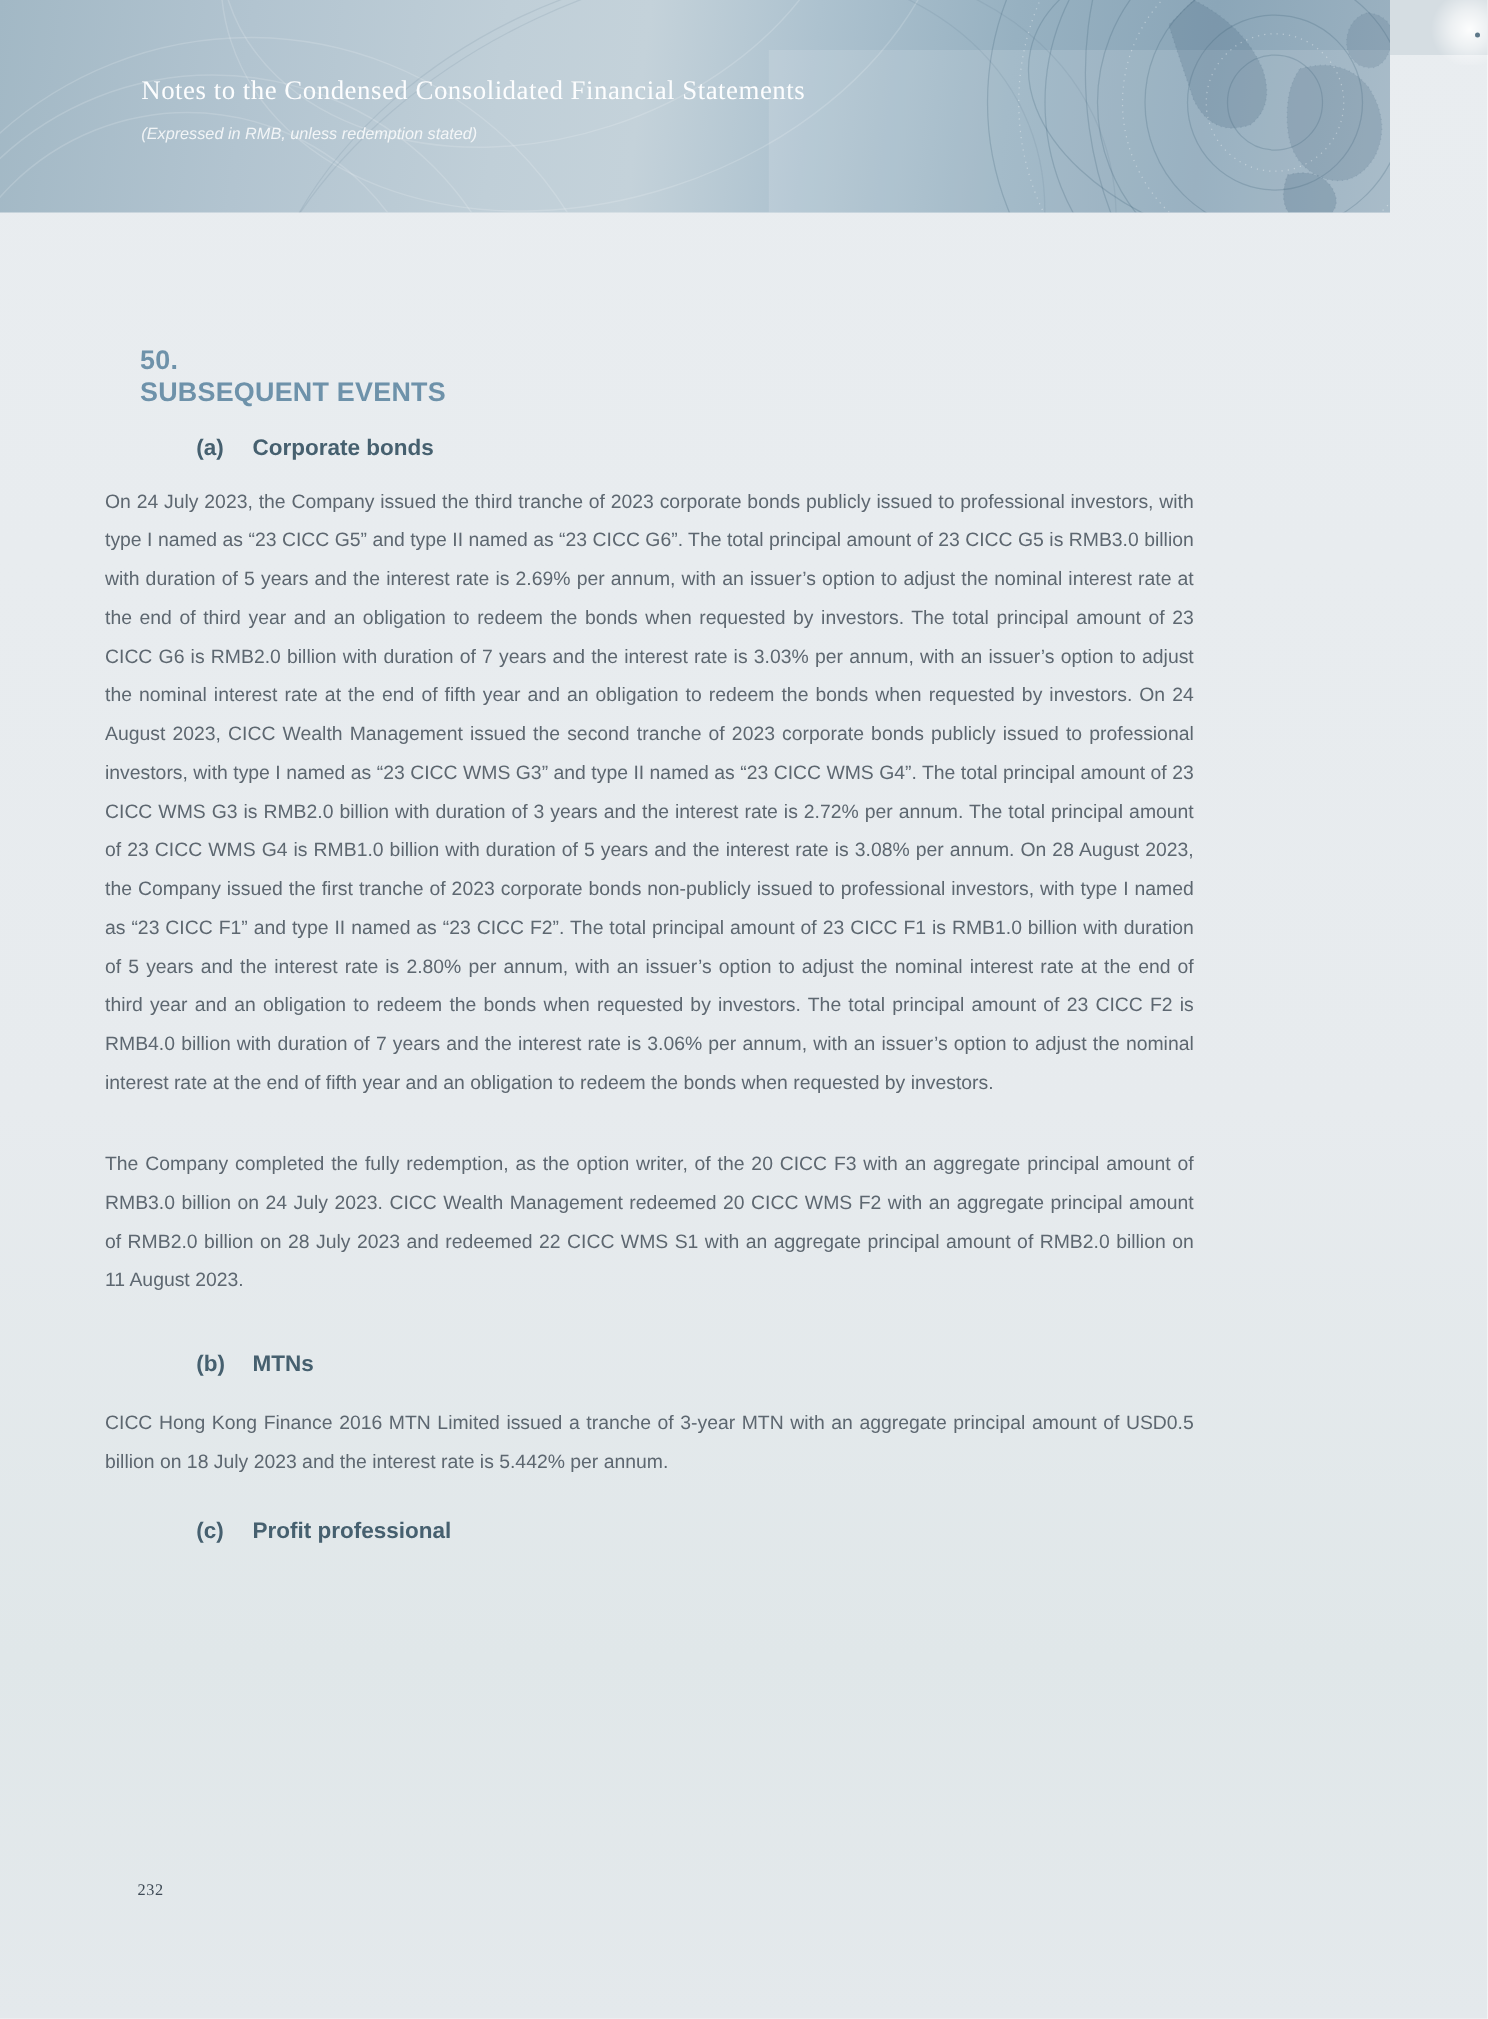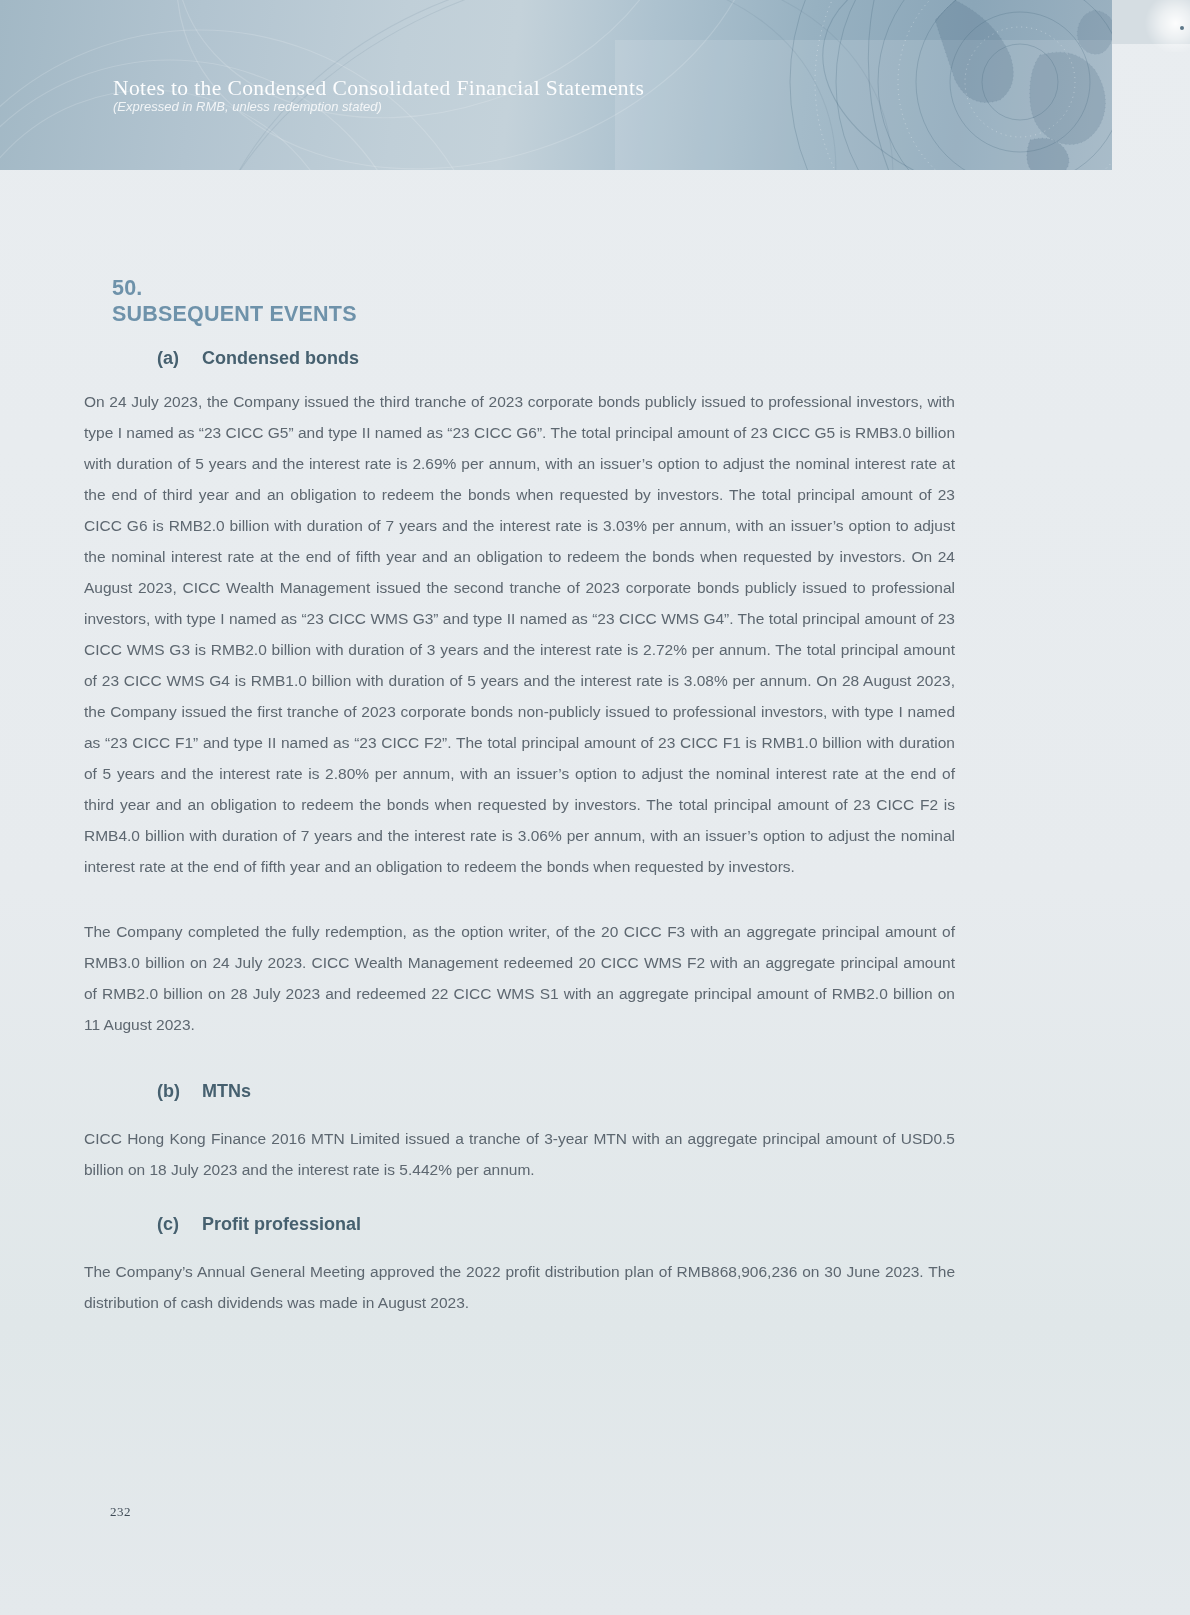--- a/index.html
+++ b/index.html
@@ -24,21 +24,20 @@
   .header-light-block {
     position: absolute; left: 615px; top: 40px; right: 0; bottom: 0;
     background: rgba(255,255,255,0.13);
   }
   .header svg { position: absolute; left: 0; top: 0; }
   .header-title {
     position: absolute; left: 113px; top: 60px;
     font-family: "Liberation Serif", serif;
     font-size: 21.5px; font-weight: 400; letter-spacing: 0.4px;
     color: #fcfdfe;
-    margin-top: 16px;
   }
   .header-subtitle {
     position: absolute; left: 113px; top: 99px;
     font-size: 13px; font-style: italic;
     color: rgba(255,255,255,0.82);
   }
   .header-corner-strip {
     position: absolute; left: 1112px; top: 0; width: 78px; height: 44px;
     background: #d5dde2;
   }
@@ -143,34 +142,33 @@
 
   <div class="content">
 
     <div class="h1-row">
       <span class="h1-num">50.</span>
       <span>SUBSEQUENT EVENTS</span>
     </div>
 
     <div class="sub-h mt-a-head">
       <span class="sub-label">(a)</span>
-      <span>Condensed bonds</span>
+      <span>Corporate bonds</span>
     </div>
     <p class="para mt-a-p1">On 24 July 2023, the Company issued the third tranche of 2023 corporate bonds publicly issued to professional investors, with type I named as “23 CICC G5” and type II named as “23 CICC G6”. The total principal amount of 23 CICC G5 is RMB3.0 billion with duration of 5 years and the interest rate is 2.69% per annum, with an issuer’s option to adjust the nominal interest rate at the end of third year and an obligation to redeem the bonds when requested by investors. The total principal amount of 23 CICC G6 is RMB2.0 billion with duration of 7 years and the interest rate is 3.03% per annum, with an issuer’s option to adjust the nominal interest rate at the end of fifth year and an obligation to redeem the bonds when requested by investors. On 24 August 2023, CICC Wealth Management issued the second tranche of 2023 corporate bonds publicly issued to professional investors, with type I named as “23 CICC WMS G3” and type II named as “23 CICC WMS G4”. The total principal amount of 23 CICC WMS G3 is RMB2.0 billion with duration of 3 years and the interest rate is 2.72% per annum. The total principal amount of 23 CICC WMS G4 is RMB1.0 billion with duration of 5 years and the interest rate is 3.08% per annum. On 28 August 2023, the Company issued the first tranche of 2023 corporate bonds non-publicly issued to professional investors, with type I named as “23 CICC F1” and type II named as “23 CICC F2”. The total principal amount of 23 CICC F1 is RMB1.0 billion with duration of 5 years and the interest rate is 2.80% per annum, with an issuer’s option to adjust the nominal interest rate at the end of third year and an obligation to redeem the bonds when requested by investors. The total principal amount of 23 CICC F2 is RMB4.0 billion with duration of 7 years and the interest rate is 3.06% per annum, with an issuer’s option to adjust the nominal interest rate at the end of fifth year and an obligation to redeem the bonds when requested by investors.</p>
     <p class="para mt-a-p2">The Company completed the fully redemption, as the option writer, of the 20 CICC F3 with an aggregate principal amount of RMB3.0 billion on 24 July 2023. CICC Wealth Management redeemed 20 CICC WMS F2 with an aggregate principal amount of RMB2.0 billion on 28 July 2023 and redeemed 22 CICC WMS S1 with an aggregate principal amount of RMB2.0 billion on 11 August 2023.</p>
 
     <div class="sub-h mt-b-head">
       <span class="sub-label">(b)</span>
       <span>MTNs</span>
     </div>
     <p class="para mt-b-p1">CICC Hong Kong Finance 2016 MTN Limited issued a tranche of 3-year MTN with an aggregate principal amount of USD0.5 billion on 18 July 2023 and the interest rate is 5.442% per annum.</p>
 
     <div class="sub-h mt-c-head">
       <span class="sub-label">(c)</span>
       <span>Profit professional</span>
     </div>
-    <p class="para mt-c-p1">The Company’s Annual General Meeting approved the 2022 profit distribution plan of RMB868,906,236 on 30 June 2023. The distribution of cash dividends was made in August 2023.</p>
 
   </div>
 
   <div class="page-num">232</div>
 
 </div>
 
 </body></html>

